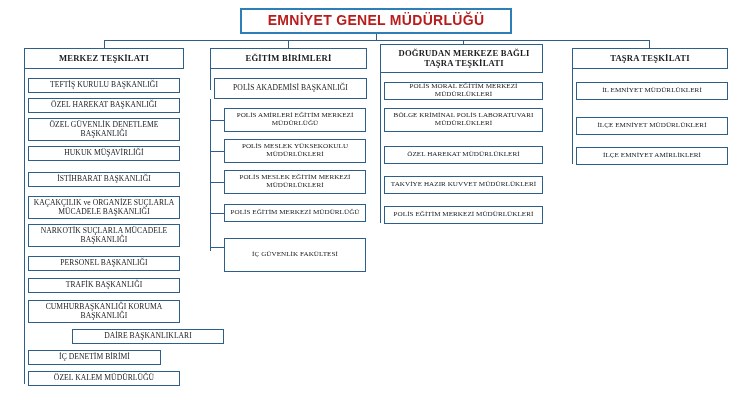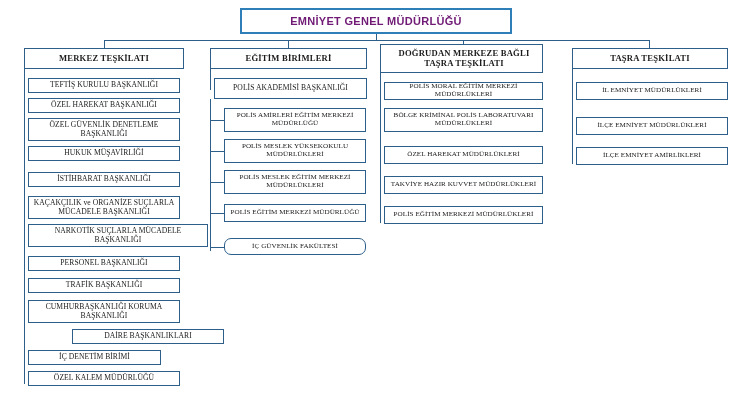--- a/index.html
+++ b/index.html
@@ -33,23 +33,23 @@
     justify-content: center;
     text-align: center;
     line-height: 1.12;
     padding: 1px 3px;
   }
 
   .root {
     border: 2px solid #2e7fb8;
     font-family: "Liberation Sans", sans-serif;
     font-weight: bold;
-    font-size: 11px;
+    font-size: 14px;
     letter-spacing: 0.3px;
-    color: #701a75;
+    color: #b91c1c;
   }
 
   .col-head {
     border: 1px solid #2e5f8a;
     font-family: "Liberation Serif", serif;
     font-weight: bold;
     font-size: 8.6px;
     letter-spacing: 0.2px;
   }
 
@@ -102,21 +102,21 @@
   </div>
   <div class="node leaf" style="left:28px; top:146px; width:152px; height:15px;">
     <span>HUKUK MÜŞAVİRLİĞİ</span>
   </div>
   <div class="node leaf" style="left:28px; top:172px; width:152px; height:15px;">
     <span>İSTİHBARAT BAŞKANLIĞI</span>
   </div>
   <div class="node leaf" style="left:28px; top:196px; width:152px; height:23px;">
     <span>KAÇAKÇILIK ve ORGANİZE SUÇLARLA MÜCADELE BAŞKANLIĞI</span>
   </div>
-  <div class="node leaf" style="left:28px; top:224px; width:180px; height:23px;">
+  <div class="node leaf" style="left:28px; top:224px; width:152px; height:23px;">
     <span>NARKOTİK SUÇLARLA MÜCADELE BAŞKANLIĞI</span>
   </div>
   <div class="node leaf" style="left:28px; top:256px; width:152px; height:15px;">
     <span>PERSONEL BAŞKANLIĞI</span>
   </div>
   <div class="node leaf" style="left:28px; top:278px; width:152px; height:15px;">
     <span>TRAFİK BAŞKANLIĞI</span>
   </div>
   <div class="node leaf" style="left:28px; top:300px; width:152px; height:23px;">
     <span>CUMHURBAŞKANLIĞI KORUMA BAŞKANLIĞI</span>
@@ -147,21 +147,21 @@
   </div>
   <div class="node leaf small" style="left:224px; top:139px; width:142px; height:24px;">
     <span>POLİS MESLEK YÜKSEKOKULU MÜDÜRLÜKLERİ</span>
   </div>
   <div class="node leaf small" style="left:224px; top:170px; width:142px; height:24px;">
     <span>POLİS MESLEK EĞİTİM MERKEZİ MÜDÜRLÜKLERİ</span>
   </div>
   <div class="node leaf small" style="left:224px; top:204px; width:142px; height:18px;">
     <span>POLİS EĞİTİM MERKEZİ MÜDÜRLÜĞÜ</span>
   </div>
-  <div class="node leaf small" style="left:224px; top:238px; width:142px; height:17px;border-radius:7px;">
+  <div class="node leaf small" style="left:224px; top:238px; width:142px; height:34px;">
     <span>İÇ GÜVENLİK FAKÜLTESİ</span>
   </div>
 
   <div class="line h" style="left:210px; top:120px; width:14px;"></div>
   <div class="line h" style="left:210px; top:151px; width:14px;"></div>
   <div class="line h" style="left:210px; top:182px; width:14px;"></div>
   <div class="line h" style="left:210px; top:213px; width:14px;"></div>
   <div class="line h" style="left:210px; top:247px; width:14px;"></div>
 
   <div class="node col-head" style="left:380px; top:44px; width:163px; height:29px;padding-left:8px;">

